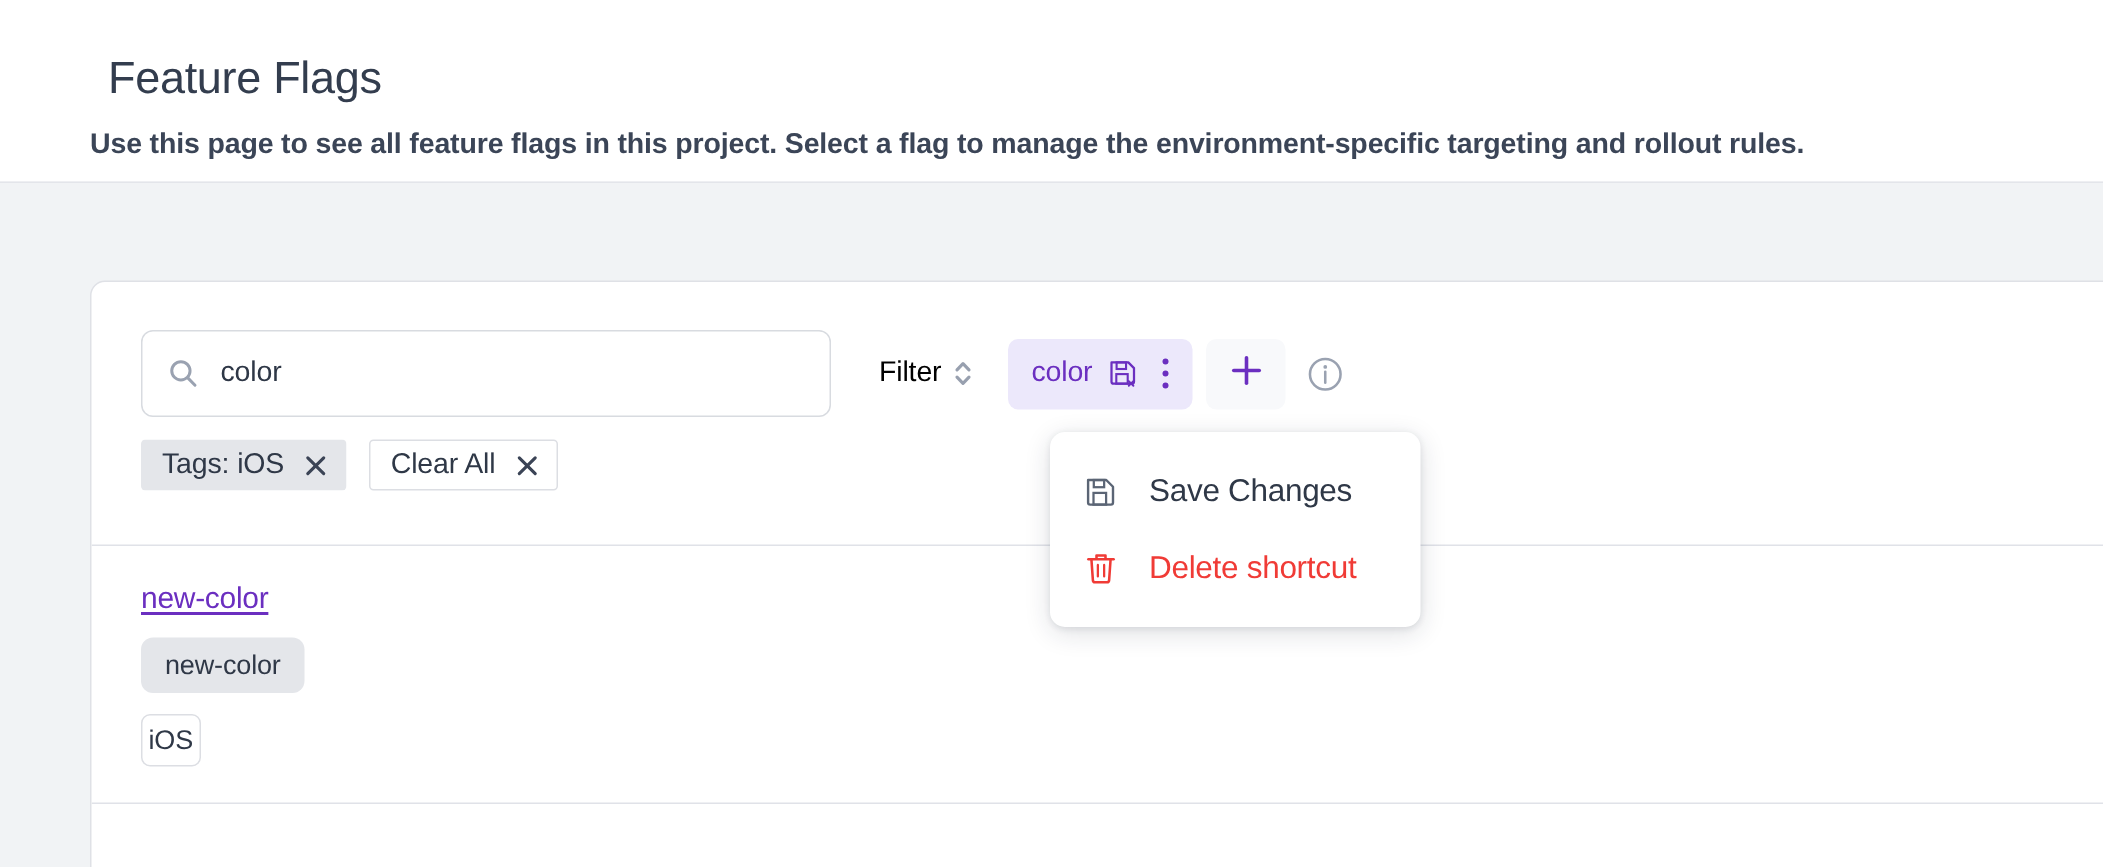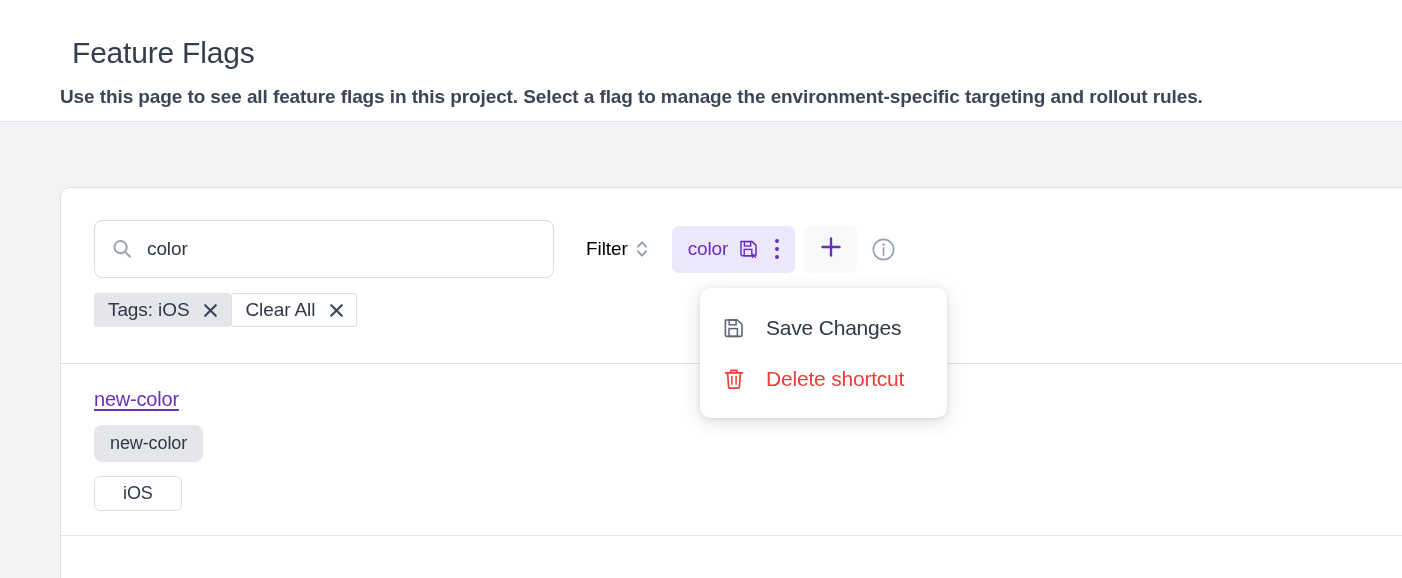--- a/index.html
+++ b/index.html
@@ -179,20 +179,21 @@
   }
   .chip.tag-chip {
     background: #e4e6ea;
     border: 1px solid transparent;
     border-radius: 3px;
   }
   .chip.clear-chip {
     background: #ffffff;
     border: 1px solid #dcdee3;
     border-radius: 3px;
+    margin-left: 15px;
   }
   .chip .x { margin-left: 13px; display: flex; }
 
   
   .divider {
     height: 1px;
     background: #e0e2e8;
     width: 100%;
   }
 
@@ -229,21 +230,21 @@
     background: #e4e6ea;
     border-radius: 8px;
     font-size: 18px;
     color: #2f3847;
     letter-spacing: -0.1px;
   }
   .badge-tag {
     display: inline-flex;
     align-items: center;
     height: 33px;
-    padding: 0 28px;
+    padding: 0 4px;
     margin-top: 14px;
     background: #ffffff;
     border: 1px solid #dcdee3;
     border-radius: 6px;
     font-size: 18px;
     color: #2f3847;
     letter-spacing: -0.1px;
   }
 
   

